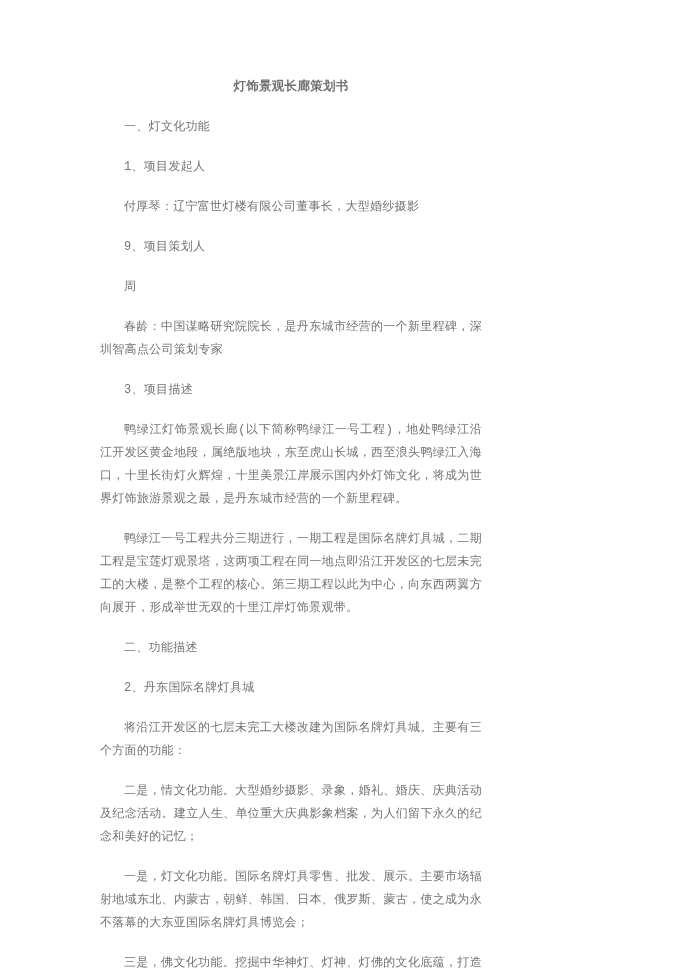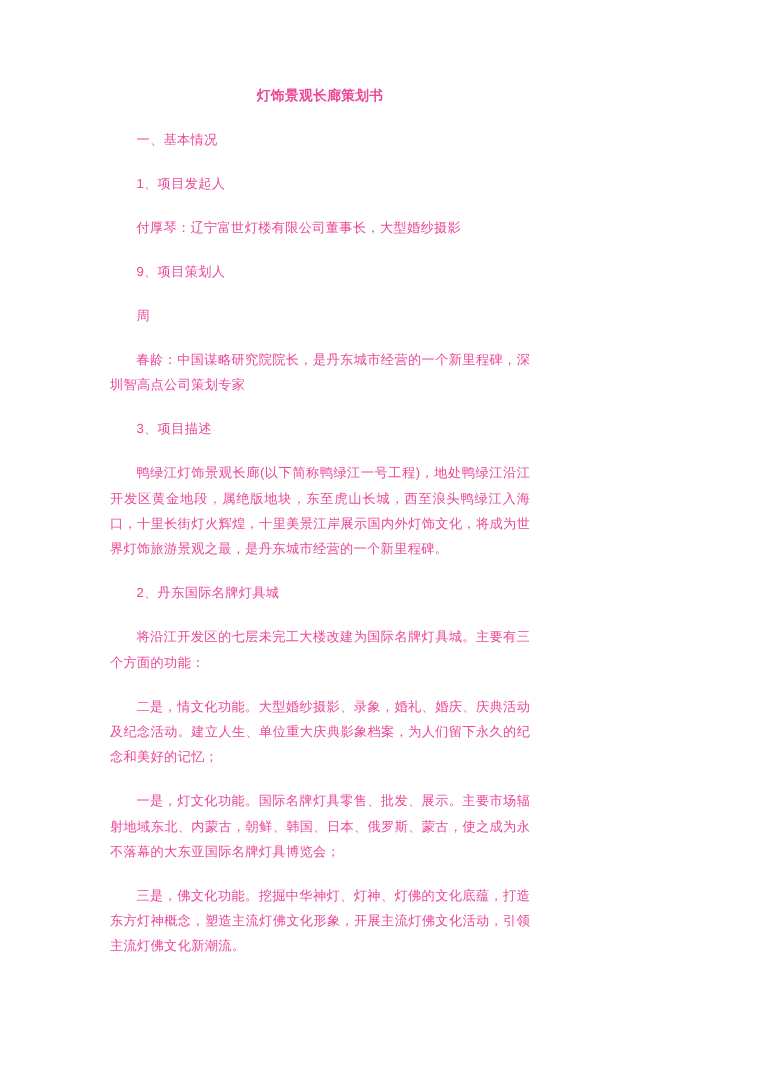--- a/index.html
+++ b/index.html
@@ -8,24 +8,24 @@
     background: #ffffff;
   }
   .page {
     position: relative;
     width: 592px;
     height: 976px;
     background: #ffffff;
     box-sizing: border-box;
     padding: 76px 110px 0 100px;
     overflow: hidden;
-    font-family: Liberation Sans, sans-serif;
+    font-family: Liberation Mono, monospace;
     font-size: 12px;
     line-height: 23px;
-    color: #ec4899;
+    color: #737373;
   }
   .doc-title {
     margin: 0 0 17px 0;
     text-align: center;
     font-weight: bold;
     font-size: 12.5px;
     letter-spacing: 0.3px;
   }
   p.para {
     margin: 0 0 17px 0;
@@ -34,26 +34,28 @@
     letter-spacing: 0.3px;
     word-break: break-all;
   }
 </style>
 </head>
 <body>
 
 <div class="page">
   <h1 class="doc-title">灯饰景观长廊策划书</h1>
 
-  <p class="para">一、基本情况</p>
+  <p class="para">一、灯文化功能</p>
   <p class="para">1、项目发起人</p>
   <p class="para">付厚琴：辽宁富世灯楼有限公司董事长，大型婚纱摄影</p>
   <p class="para">9、项目策划人</p>
   <p class="para">周</p>
   <p class="para">春龄：中国谋略研究院院长，是丹东城市经营的一个新里程碑，深圳智高点公司策划专家</p>
   <p class="para">3、项目描述</p>
   <p class="para">鸭绿江灯饰景观长廊(以下简称鸭绿江一号工程)，地处鸭绿江沿江开发区黄金地段，属绝版地块，东至虎山长城，西至浪头鸭绿江入海口，十里长街灯火辉煌，十里美景江岸展示国内外灯饰文化，将成为世界灯饰旅游景观之最，是丹东城市经营的一个新里程碑。</p>
+  <p class="para">鸭绿江一号工程共分三期进行，一期工程是国际名牌灯具城，二期工程是宝莲灯观景塔，这两项工程在同一地点即沿江开发区的七层未完工的大楼，是整个工程的核心。第三期工程以此为中心，向东西两翼方向展开，形成举世无双的十里江岸灯饰景观带。</p>
+  <p class="para">二、功能描述</p>
   <p class="para">2、丹东国际名牌灯具城</p>
   <p class="para">将沿江开发区的七层未完工大楼改建为国际名牌灯具城。主要有三个方面的功能：</p>
   <p class="para">二是，情文化功能。大型婚纱摄影、录象，婚礼、婚庆、庆典活动及纪念活动。建立人生、单位重大庆典影象档案，为人们留下永久的纪念和美好的记忆；</p>
   <p class="para">一是，灯文化功能。国际名牌灯具零售、批发、展示。主要市场辐射地域东北、内蒙古，朝鲜、韩国、日本、俄罗斯、蒙古，使之成为永不落幕的大东亚国际名牌灯具博览会；</p>
   <p class="para">三是，佛文化功能。挖掘中华神灯、灯神、灯佛的文化底蕴，打造东方灯神概念，塑造主流灯佛文化形象，开展主流灯佛文化活动，引领主流灯佛文化新潮流。</p>
 </div>
 
 </body></html>

